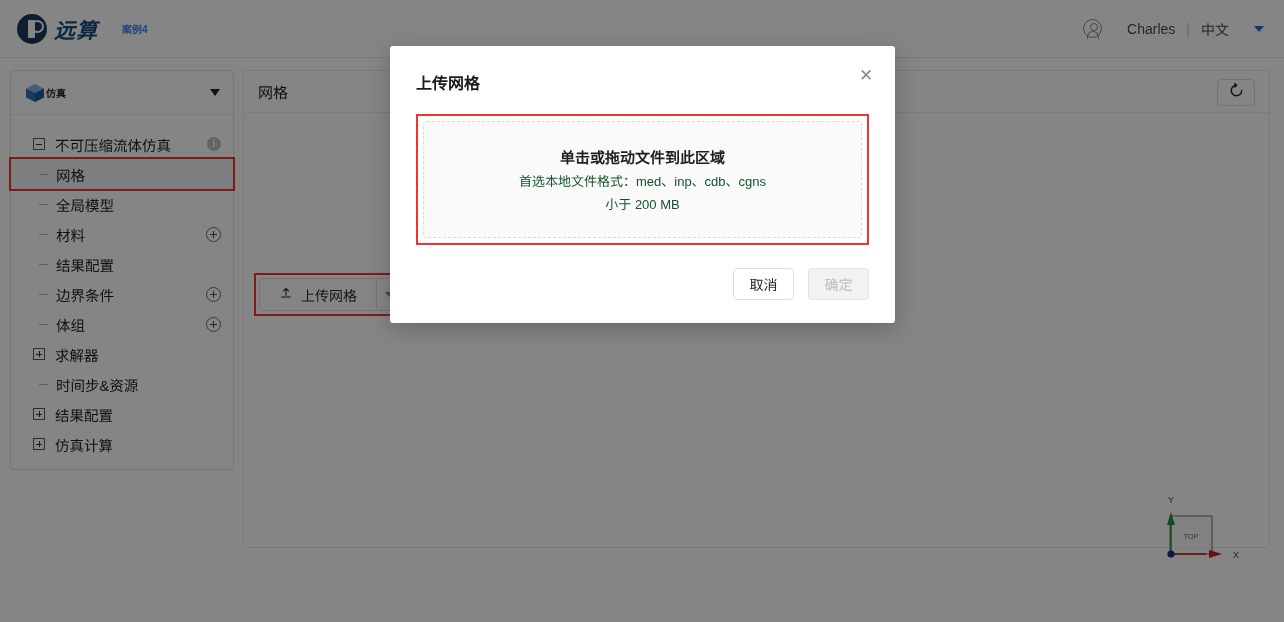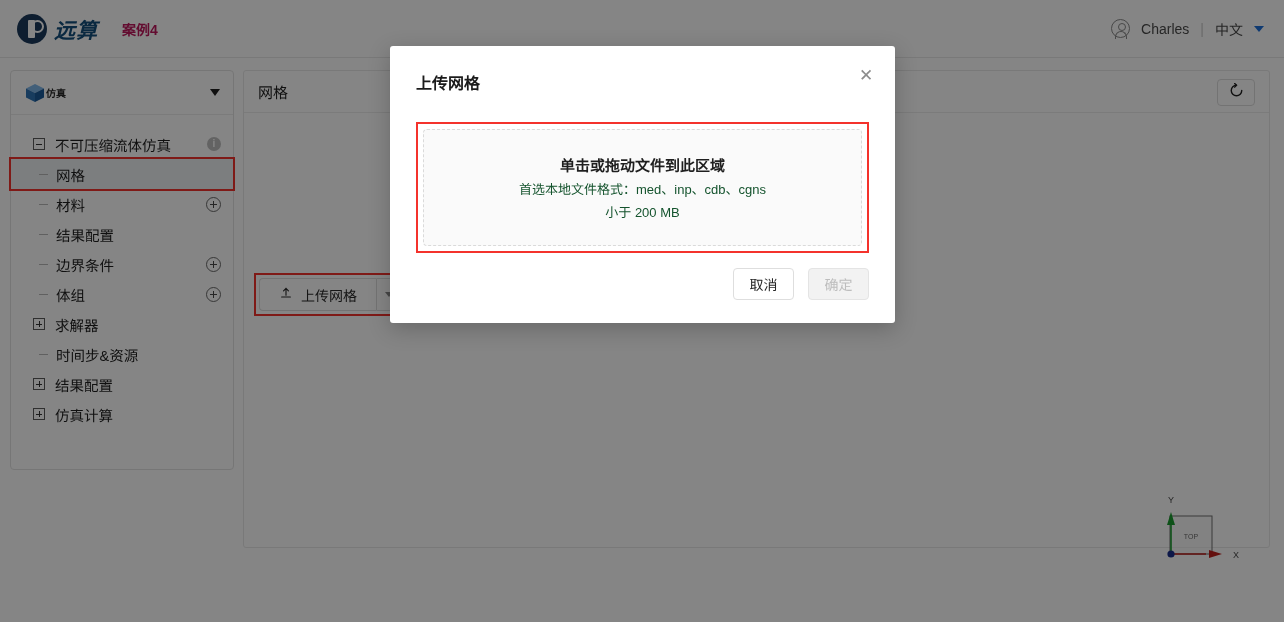--- a/index.html
+++ b/index.html
@@ -61,34 +61,34 @@
   }
   .logo-text {
     font-size: 21px;
     font-weight: bold;
     color: #15507d;
     letter-spacing: 1px;
     font-style: italic;
   }
   .case-title {
     margin-left: 24px;
-    font-size: 14px;
+    font-size: 10px;
     font-weight: bold;
-    color: #be185d;
+    color: #3b82f6;
   }
   .header-right {
     margin-left: auto;
     margin-right: 20px;
     display: flex;
     align-items: center;
     gap: 11px;
     font-size: 14px;
     color: #4a4a4a;
   }
-  .user-chip { display: flex; align-items: center; gap: 11px; }
+  .user-chip { display: flex; align-items: center; gap: 25px; }
   .avatar-ring {
     width: 19px; height: 19px;
     border: 1.3px solid #8a8a8a;
     border-radius: 50%;
     position: relative;
   }
   .avatar-ring::before {
     content: "";
     position: absolute; left: 5.5px; top: 3px;
     width: 6px; height: 6px;
@@ -327,21 +327,21 @@
     position: absolute;
     right: 18px; top: 18px;
     width: 22px; height: 22px;
     display: flex; align-items: center; justify-content: center;
     color: #8c8c8c;
     font-size: 17px;
     line-height: 1;
   }
   .dropzone-outer {
     position: absolute;
-    left: 26px; top: 76px;
+    left: 26px; top: 68px;
     width: 453px;
     height: 131px;
     border: 2px solid #f4322c;
     padding: 5px;
   }
   .dropzone {
     width: 100%; height: 100%;
     border: 1px dashed #dadada;
     border-radius: 4px;
     background: #fafafa;
@@ -427,20 +427,24 @@
     </div>
     <div class="tree" id="tree-container">
         <div class="tree-row">
           <span class="toggle-box"></span>
           <span class="tree-label">不可压缩流体仿真</span>
           <span class="info-icon">i</span>
         </div>
         <div class="tree-row child selected" style="outline: rgb(244, 50, 44) solid 2px; outline-offset: 0px; position: relative; z-index: 2;">
           <span class="tick"></span>
           <span class="tree-label">网格</span>
+        </div>
+        <div class="tree-row child">
+          <span class="tick"></span>
+          <span class="tree-label">全局模型</span>
         </div>
         <div class="tree-row child">
           <span class="tick"></span>
           <span class="tree-label">材料</span>
           <span class="plus-icon"></span>
         </div>
         <div class="tree-row child">
           <span class="tick"></span>
           <span class="tree-label">结果配置</span>
         </div>

